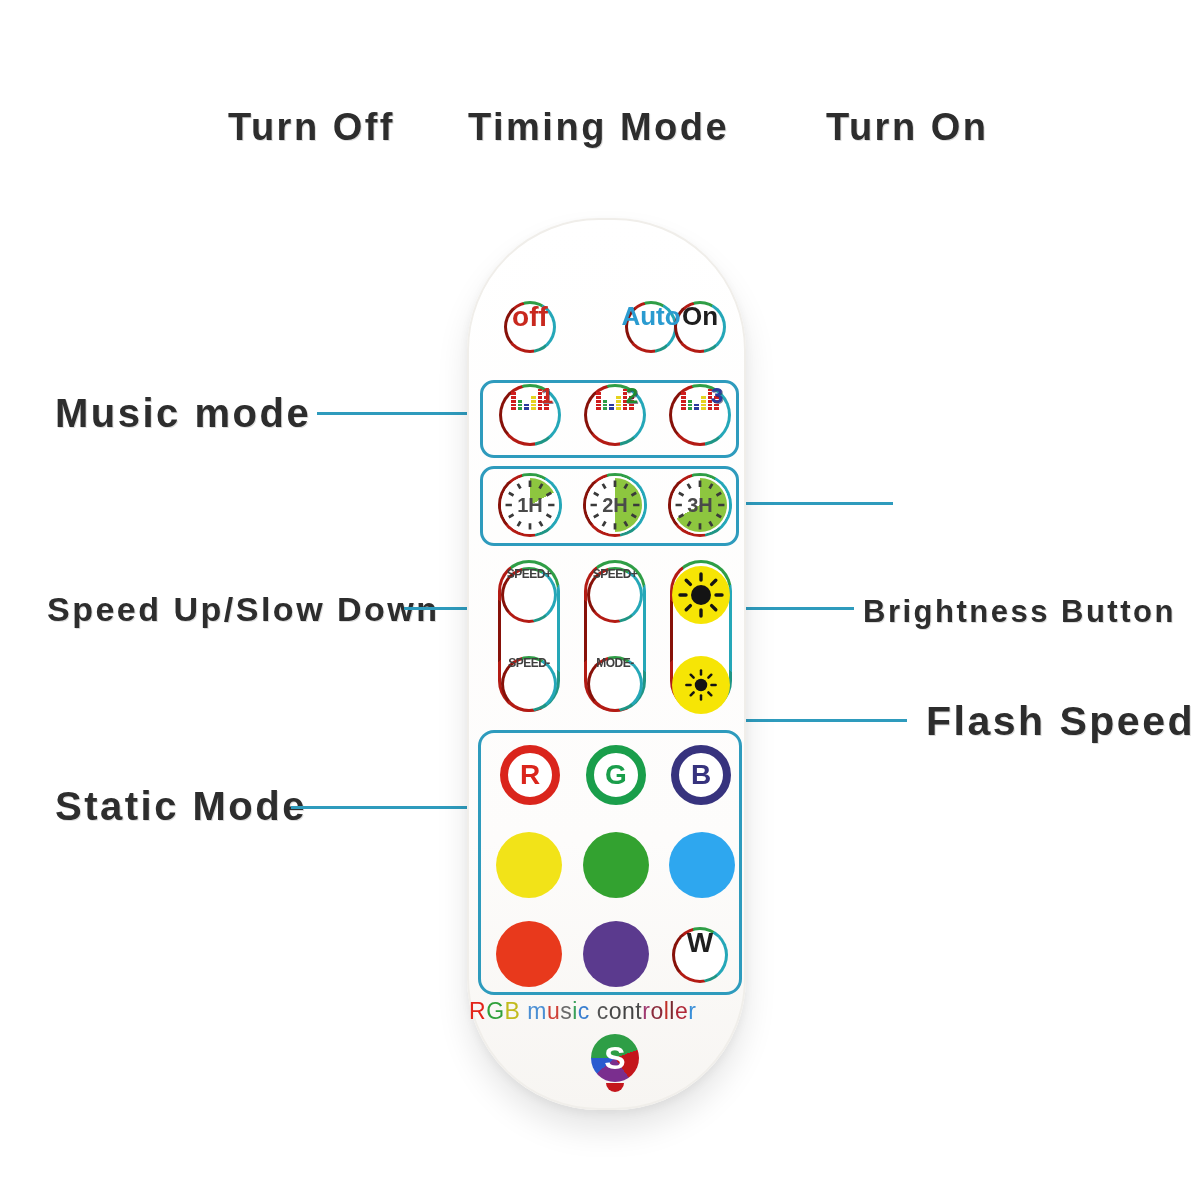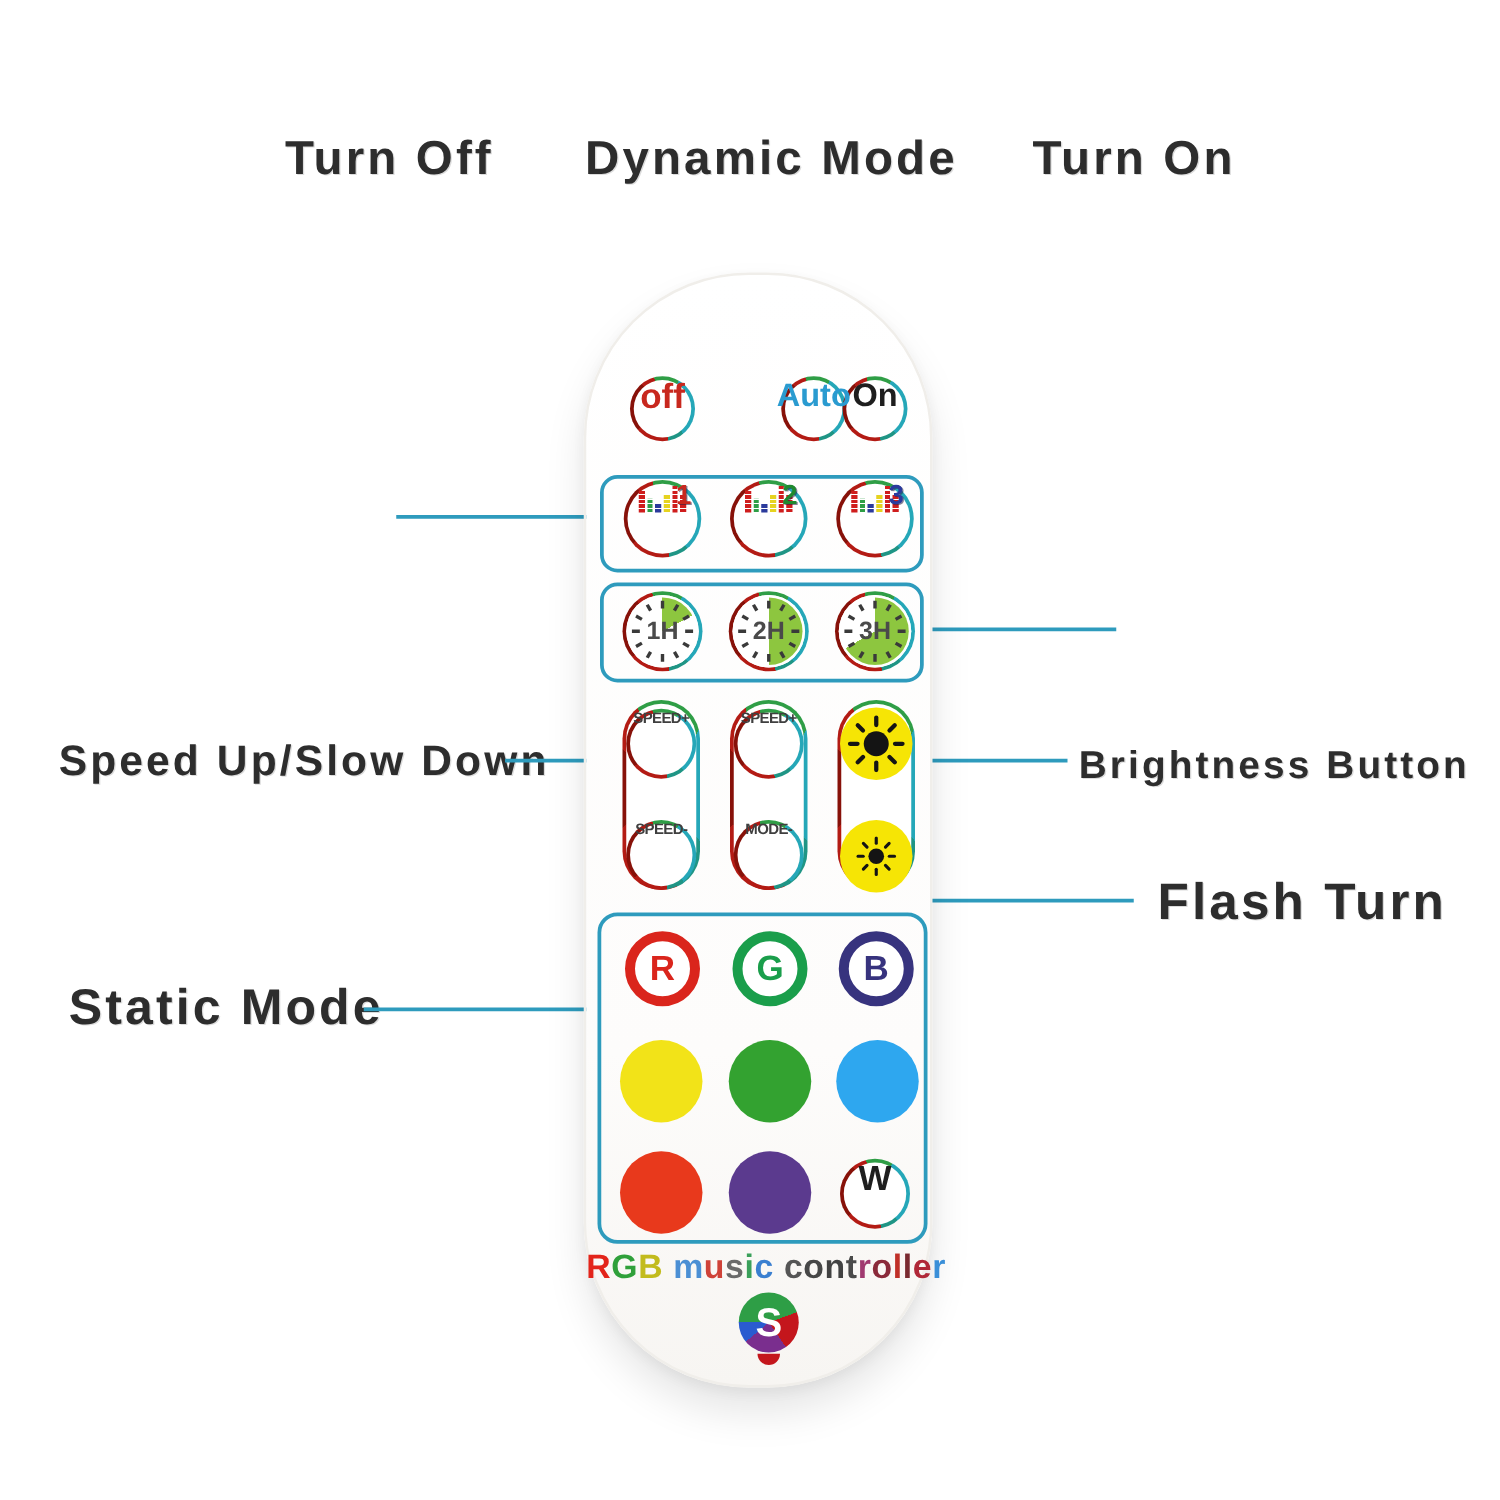--- a/index.html
+++ b/index.html
@@ -44,40 +44,41 @@
           text-shadow:1px 1px 0 rgba(35,35,70,.55);}
   
   .clockface{position:absolute;inset:3px;border-radius:50%;background:#fff;overflow:hidden;}
   .pie{position:absolute;inset:2px;border-radius:50%;}
   .ticks{position:absolute;inset:0;width:100%;height:100%;}
   .clock-label{position:absolute;inset:0;display:flex;align-items:center;justify-content:center;
                font-weight:bold;font-size:20px;color:#4a4a4a;}
   
   .sunbtn{position:absolute;border-radius:50%;background:#f6e505;display:flex;align-items:center;justify-content:center;}
   
-  .brand{position:absolute;left:0;right:0;text-align:center;font-weight:bold;font-size:27px;letter-spacing:.5px;white-space:pre;}
+  .brand{position:absolute;left:0;right:0;font-weight:normal;font-size:23px;letter-spacing:.5px;white-space:pre;}
   .logo{position:absolute;display:flex;flex-direction:column;align-items:center;}
   .logo-circle{width:48px;height:48px;border-radius:50%;
      background:conic-gradient(from -30deg,#2e9e46 0deg 100deg,#c4161c 100deg 175deg,#7a2e8e 175deg 260deg,#2a5bd0 260deg 300deg,#2e9e46 300deg 360deg);
      display:flex;align-items:center;justify-content:center;color:#fff;font-weight:bold;font-size:32px;}
   .logo-base{width:18px;height:9px;margin-top:1px;border-radius:0 0 10px 10px;background:#c4161c;}
 </style>
 </head>
 <body>
 
 <div class="stage">
 
   <div class="callout f38" style="left:228px;top:106px;">Turn Off</div>
-  <div class="callout f38" style="left:468px;top:106px;">Dynamic Mode</div>
+  <div class="callout f38" style="left:468px;top:106px;">Timing Mode</div>
   <div class="callout f38" style="left:826px;top:106px;">Turn On</div>
 
+  <div class="callout f40" style="left:55px;top:391px;">Music mode</div>
   <div class="callout f34" style="left:47px;top:590px;">Speed Up/Slow Down</div>
   <div class="callout f40" style="left:55px;top:784px;">Static Mode</div>
   <div class="callout f31" style="left:863px;top:594px;">Brightness Button</div>
-  <div class="callout f41" style="left:926px;top:698px;">Flash Turn</div>
+  <div class="callout f41" style="left:926px;top:698px;">Flash Speed</div>
 
   <div class="line" style="left: 317px; top: 412px; width: 161px; background: rgb(46, 155, 189);"></div>
   <div class="line" style="left: 404px; top: 607px; width: 93px; background: rgb(46, 155, 189);"></div>
   <div class="line" style="left: 291px; top: 806px; width: 185px; background: rgb(46, 155, 189);"></div>
   <div class="line" style="left: 740px; top: 502px; width: 153px; background: rgb(46, 155, 189);"></div>
   <div class="line" style="left: 727px; top: 607px; width: 127px; background: rgb(46, 155, 189);"></div>
   <div class="vline" style="left: 615px; top: 705px; height: 17px; background: rgb(46, 155, 189);"></div>
   <div class="line" style="left: 615px; top: 719px; width: 292px; background: rgb(46, 155, 189);"></div>
 
   <div class="remote">

